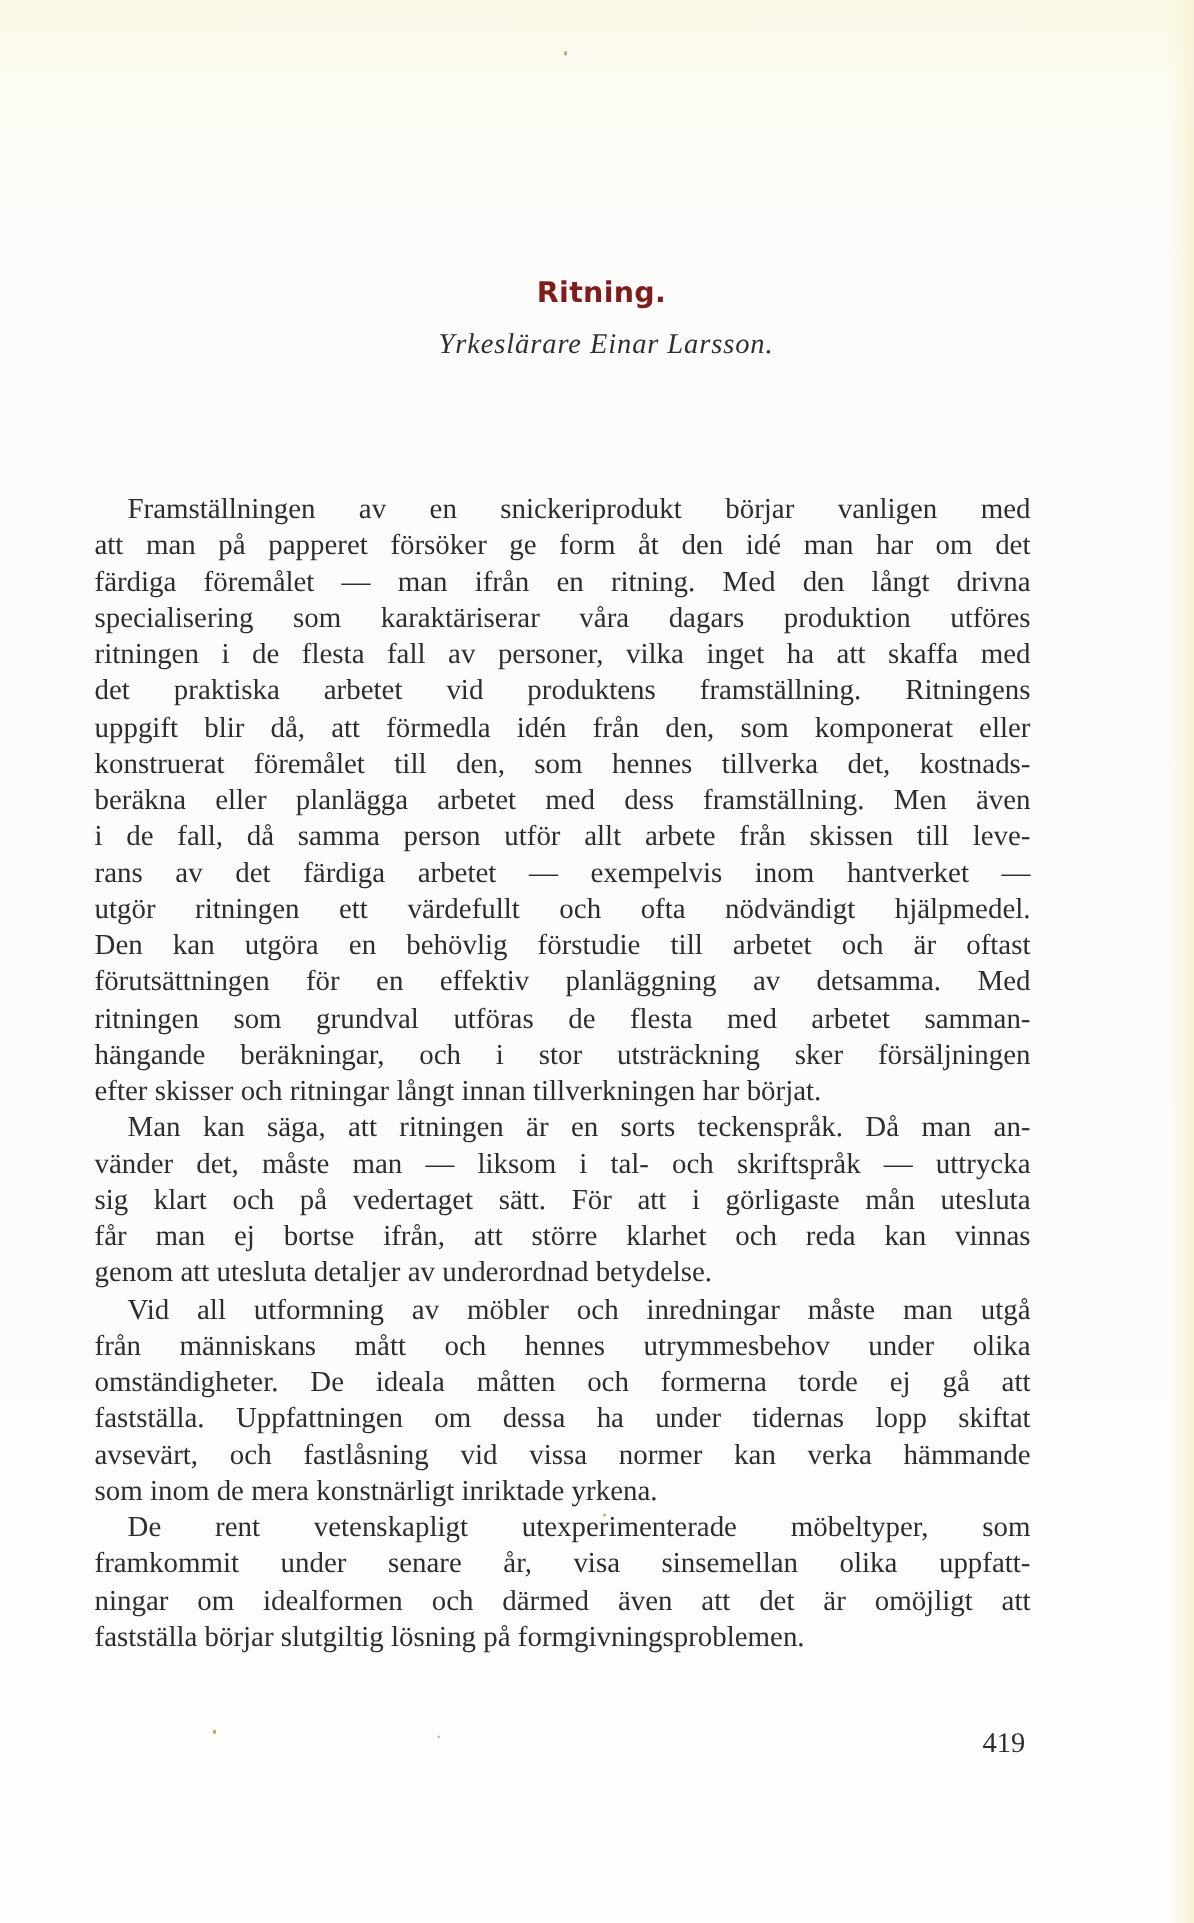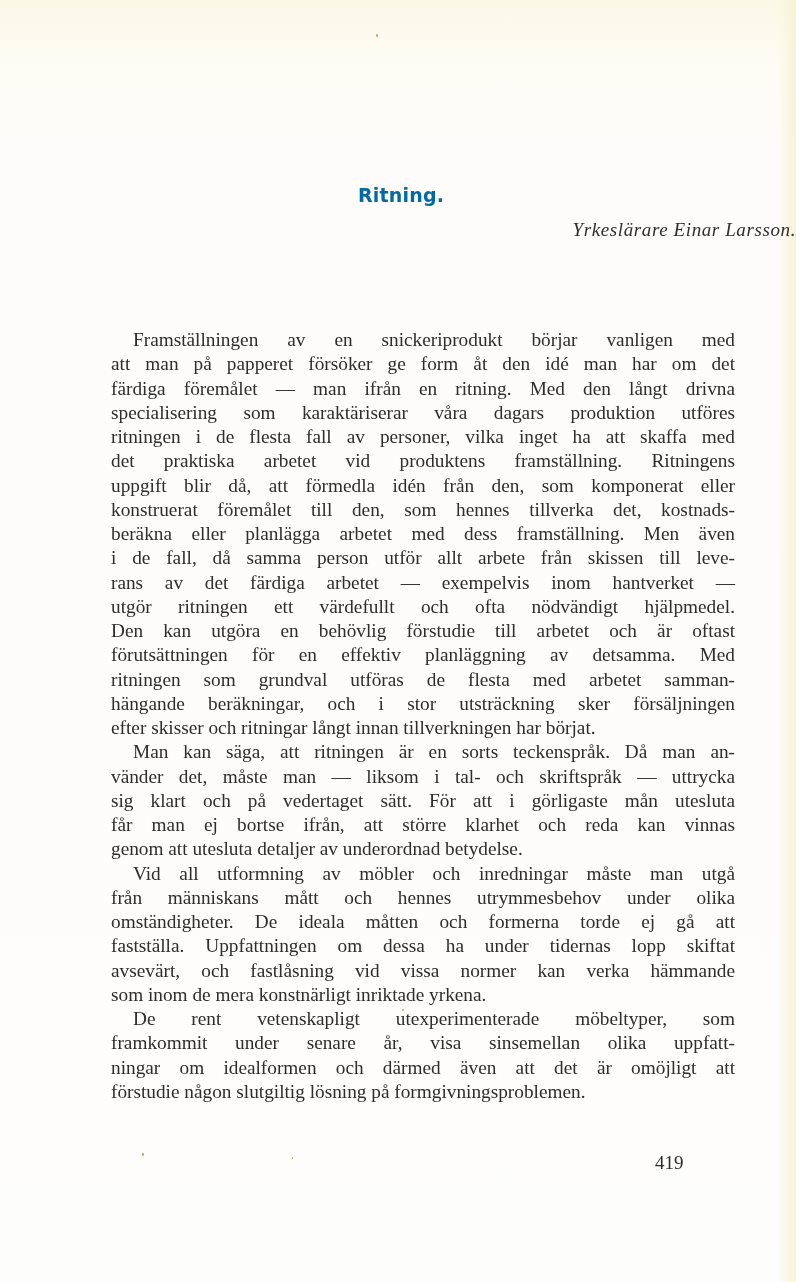--- a/index.html
+++ b/index.html
@@ -33,46 +33,45 @@
     .title {
       position: absolute;
       left: 0;
       width: 796px;
       top: 184px;
       text-align: center;
       font-family: "DejaVu Sans", "Liberation Sans", sans-serif;
       font-weight: bold;
       font-size: 19px;
       letter-spacing: 0.2px;
-      color: #0369a1;
+      color: #7f1d1d;
       padding-left: 6px;
       box-sizing: border-box;
     }
     .byline {
       position: absolute;
       left: 0;
       width: 796px;
       top: 219px;
-      text-align: right;
+      text-align: center;
       font-style: italic;
       font-size: 19px;
       letter-spacing: 0.6px;
       color: #2e2e2e;
       padding-left: 12px;
       box-sizing: border-box;
     }
     .body-text {
       position: absolute;
       left: 63px;
       top: 328px;
       width: 624px;
       font-size: 19.3px;
       line-height: 24.25px;
       color: #2d2d2d;
-      margin-left: 48px;
     }
     .line {
       display: block;
       white-space: nowrap;
       text-align: justify;
       text-align-last: justify;
       height: 24.25px;
     }
     .line.last {
       text-align-last: left;
@@ -140,21 +139,21 @@
       <span class="line">omständigheter. De ideala måtten och formerna torde ej gå att</span>
       <span class="line">fastställa. Uppfattningen om dessa ha under tidernas lopp skiftat</span>
       <span class="line">avsevärt, och fastlåsning vid vissa normer kan verka hämmande</span>
       <span class="line last">som inom de mera konstnärligt inriktade yrkena.</span>
     </div>
 
     <div>
       <span class="line indent">De rent vetenskapligt utexperimenterade möbeltyper, som</span>
       <span class="line">framkommit under senare år, visa sinsemellan olika uppfatt-</span>
       <span class="line">ningar om idealformen och därmed även att det är omöjligt att</span>
-      <span class="line last">förstudie någon slutgiltig lösning på formgivningsproblemen.</span>
+      <span class="line last">fastställa börjar slutgiltig lösning på formgivningsproblemen.</span>
     </div>
   </div>
 
   <div class="page-number">419</div>
 
   <span class="speck" style="left:376px; top:34px;"></span>
   <span class="speck" style="left:142px; top:1153px;"></span>
   <span class="speck" style="left:292px; top:1157px; width:1px; height:2px;"></span>
   <span class="speck" style="left:402px; top:1009px; width:2px; height:2px;"></span>
 </div>

